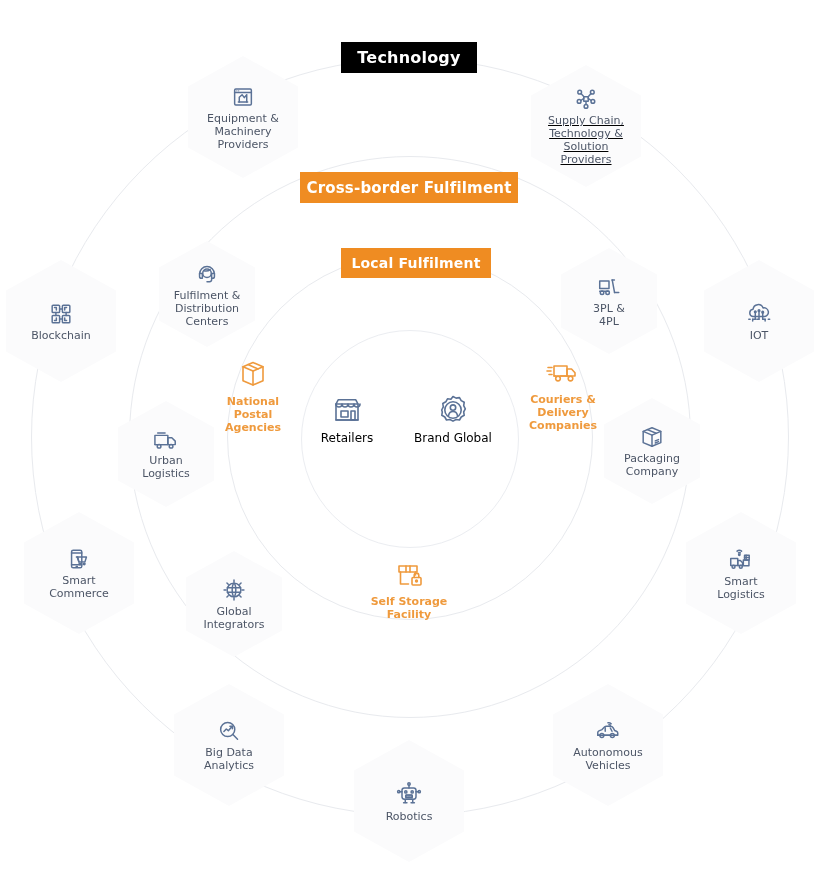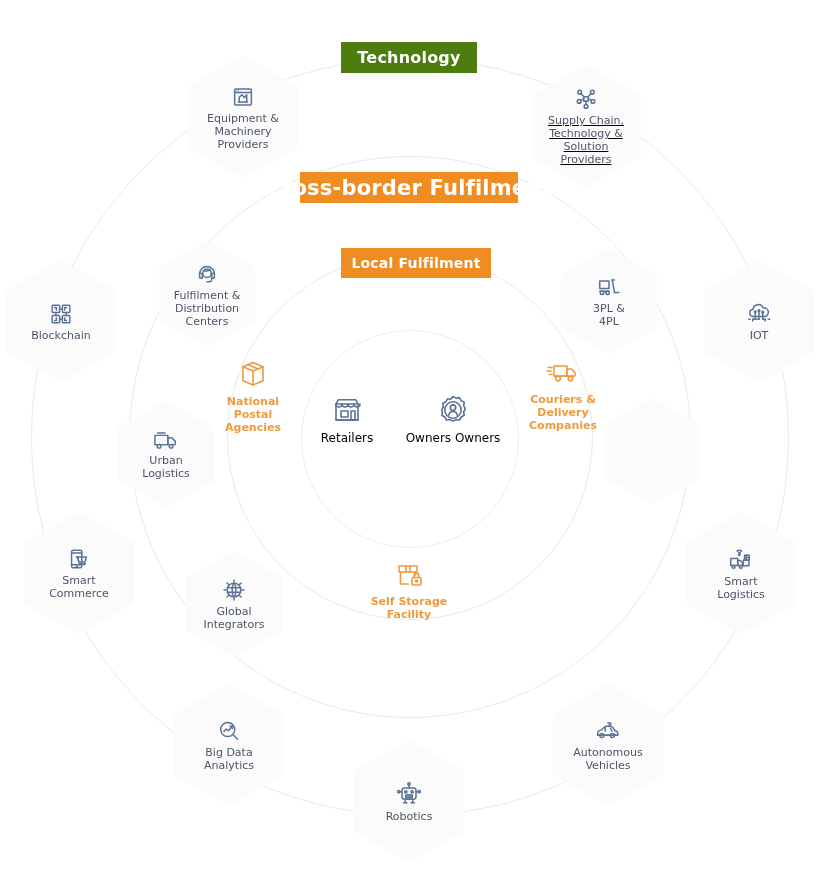--- a/index.html
+++ b/index.html
@@ -30,25 +30,25 @@
     display:flex;align-items:center;justify-content:center;
     font-weight:bold;
     letter-spacing:.2px;
     color:#ffffff;
     white-space:nowrap;
     box-sizing:border-box;
     z-index:8;
   }
   .banner.tech{
     left:341px;top:42px;width:136px;height:31px;
-    background:#4d7c0f;font-size:16px;
+    background:#000000;font-size:16px;
   }
   .banner.cross{
     left:300px;top:172px;width:218px;height:31px;
-    background:#ef8c22;font-size:21px;
+    background:#ef8c22;font-size:15px;
   }
   .banner.local{
     left:341px;top:248px;width:150px;height:30px;
     background:#ef8c22;font-size:14px;
   }
 
   
   .hex{
     position:absolute;
     display:flex;flex-direction:column;
@@ -137,21 +137,21 @@
     <span>
       <svg width="34" height="34" viewBox="0 0 34 34">
         <g class="ic-navy">
           <path d="M17 3.5l3.1 1.6 3.4-.5 1.7 3 3 1.7-.5 3.4 1.6 3.1-1.6 3.1.5 3.4-3 1.7-1.7 3-3.4-.5-3.1 1.6-3.1-1.6-3.4.5-1.7-3-3-1.7.5-3.4L5.7 17l1.6-3.1-.5-3.4 3-1.7 1.7-3 3.4.5z"></path>
           <circle cx="17" cy="17" r="8.2"></circle>
           <circle cx="17" cy="14.6" r="2.7"></circle>
           <path d="M12.6 22.3c.5-2.5 2.3-3.8 4.4-3.8s3.9 1.3 4.4 3.8"></path>
         </g>
       </svg>
     </span>
-    <span class="lbl">Owners Owners</span>
+    <span class="lbl">Brand Global</span>
   </div>
 
   <div class="plain orange" style="left:198px;top:358px;">
     <span>
       <svg width="32" height="32" viewBox="0 0 32 32">
         <g class="ic-orange">
           <path d="M16 4.5l10 4.3v13.9L16 27l-10-4.3V8.8z"></path>
           <path d="M6 8.8l10 4.3 10-4.3"></path>
           <path d="M16 13.1V27"></path>
           <path d="M11 6.6l10 4.4"></path>
@@ -256,20 +256,35 @@
           </g>
         </svg>
       </span>
       <span class="lbl">Urban
 Logistics</span>
     </div>
   </div>
 
   <div class="hex midhex" style="left:604px;top:398px;">
     <div class="hexbg"></div>
+    <div class="hexcontent">
+      <span>
+        <svg width="26" height="26" viewBox="0 0 28 28">
+          <g class="ic-navy">
+            <path d="M14 4l9.5 4v12L14 24l-9.5-4V8z"></path>
+            <path d="M4.5 8l9.5 4 9.5-4"></path>
+            <path d="M14 12v12"></path>
+            <path d="M9 6l9.5 4"></path>
+            <path d="M17.5 18.2l3.5-1.4M17.5 20.4l3.5-1.4"></path>
+          </g>
+        </svg>
+      </span>
+      <span class="lbl">Packaging
+Company</span>
+    </div>
   </div>
 
   <div class="hex midhex" style="left:186px;top:551px;justify-content:center;">
     <div class="hexbg"></div>
     <div class="hexcontent">
       <span>
         <svg width="26" height="26" viewBox="0 0 28 28">
           <g class="ic-navy">
             <circle cx="14" cy="14" r="7.4"></circle>
             <path d="M14 6.6c-2.6 2.1-2.6 12.7 0 14.8 2.6-2.1 2.6-12.7 0-14.8z"></path>

